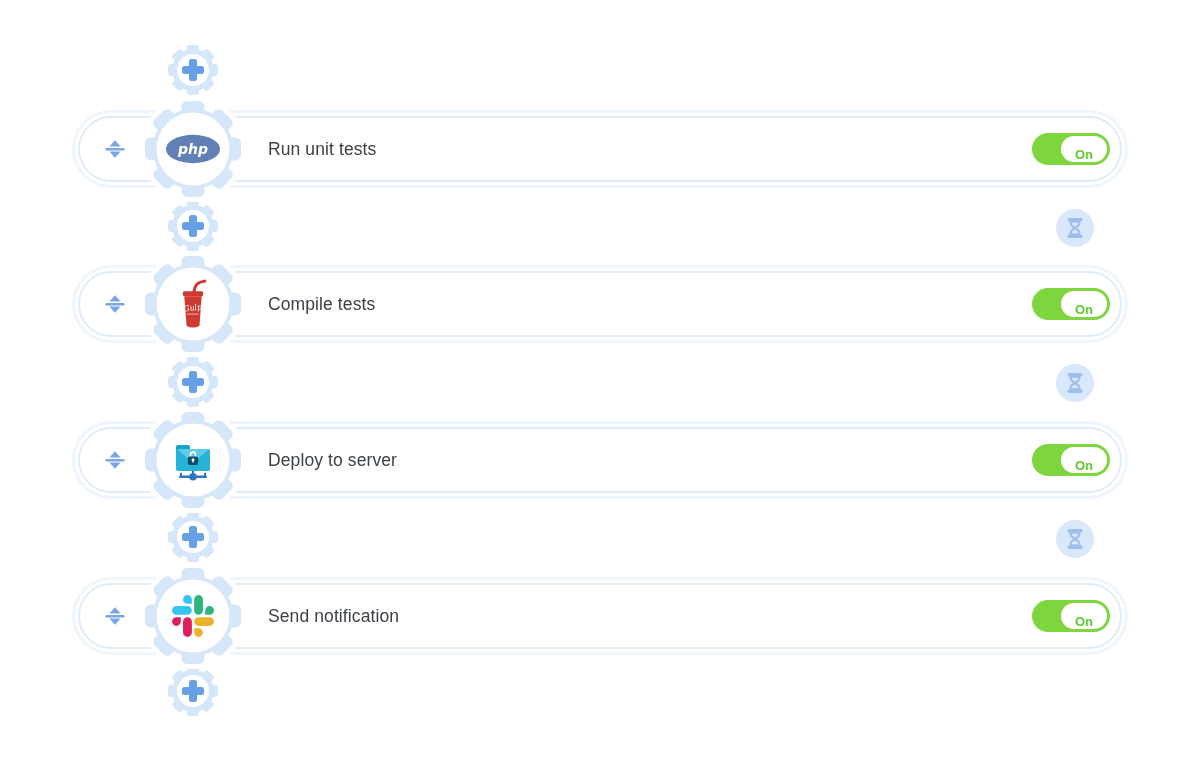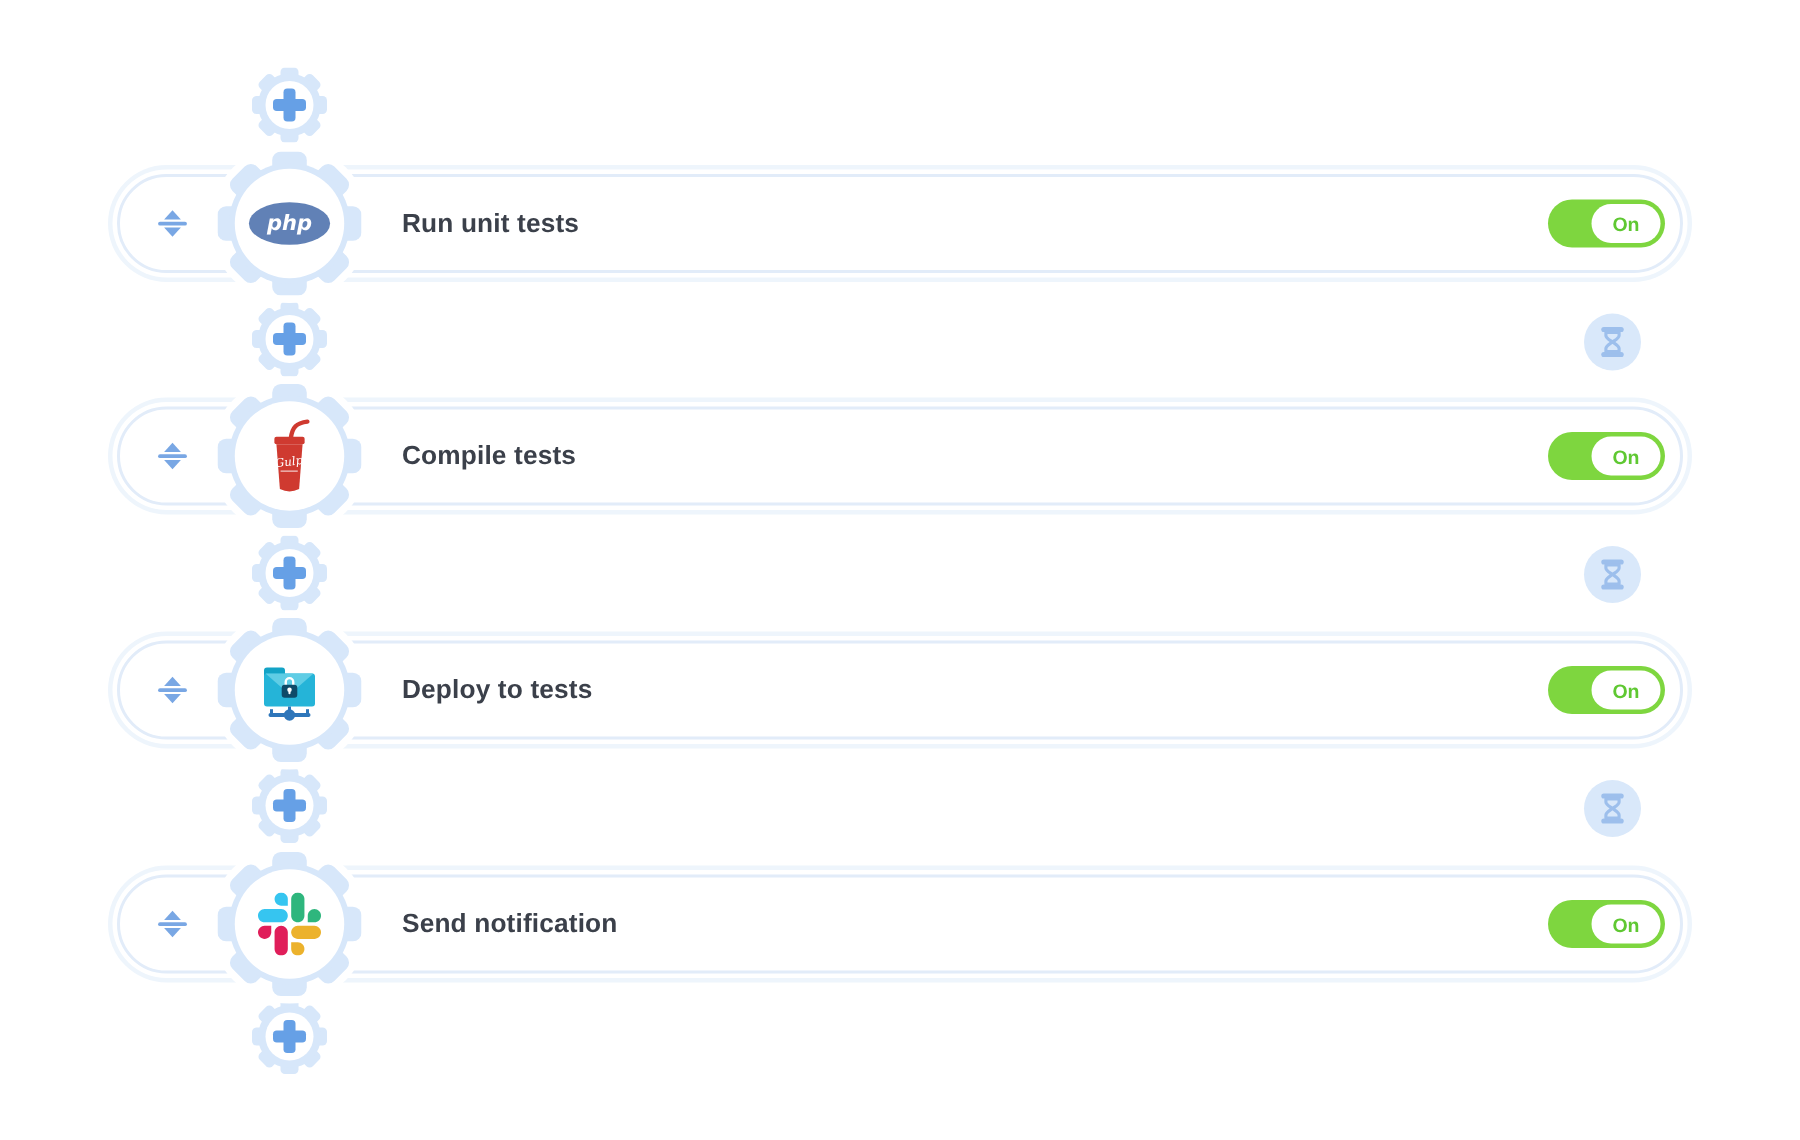--- a/index.html
+++ b/index.html
@@ -5,35 +5,35 @@
   html,body{margin:0;padding:0;background:#ffffff;width:1200px;height:760px;overflow:hidden;
     font-family:"Liberation Sans", sans-serif;}
   .canvas{position:relative;width:1200px;height:760px;background:#fff;}
 
   
   .row{position:absolute;left:78px;width:1044px;height:66px;}
   .pill{position:absolute;inset:0;background:#fff;border:2px solid #e2ecf9;border-radius:36px;
     box-shadow:0 0 0 3px #ffffff,0 0 0 6px #eef5fc;box-sizing:border-box;}
   .handle{position:absolute;left:25px;top:50%;transform:translateY(-50%);width:24px;height:24px;z-index:3;cursor:grab;}
   .label{position:absolute;left:190px;top:50%;transform:translateY(-50%);
-    font-size:17.5px;font-weight:700;color:#3b404a;z-index:3;letter-spacing:.1px;}
+    font-size:17.5px;font-weight:400;color:#3b404a;z-index:3;letter-spacing:.1px;}
 
   
   .badge-mask{position:absolute;left:62px;top:-20px;width:106px;height:106px;border-radius:50%;
     background:#fff;z-index:1;}
   .badge{position:absolute;left:67px;top:-15px;width:96px;height:96px;z-index:2;cursor:pointer;}
   .badge svg.gear{position:absolute;inset:0;width:96px;height:96px;}
   .badge .badge-icon{position:absolute;left:50%;top:50%;transform:translate(-50%,-50%);
     display:flex;align-items:center;justify-content:center;z-index:2;}
 
   
   .toggle{position:absolute;right:12px;top:50%;transform:translateY(-50%);width:78px;height:32px;
     background:#7ed63f;border-radius:16px;z-index:3;cursor:pointer;}
   .knob{position:absolute;right:3px;top:3px;width:46px;height:26px;background:#fff;border-radius:13px;
-    display:flex;align-items:center;justify-content:center;}
+    display:flex;align-items:flex-end;justify-content:center;}
   .knob span{font-size:13px;font-weight:700;color:#5fc832;}
 
   
   .add-btn{position:absolute;width:50px;height:50px;z-index:0;cursor:pointer;}
   .add-btn svg{width:50px;height:50px;display:block;}
 
   
   .wait-chip{position:absolute;width:38px;height:38px;border-radius:50%;background:#d9e8fa;
     display:flex;align-items:center;justify-content:center;z-index:0;cursor:pointer;}
   .wait-chip svg{width:24px;height:24px;}
@@ -227,21 +227,21 @@
       <svg class="gear" viewBox="0 0 100 100">
           <use href="#gear-shape" fill="#d7e7fa"></use>
           <circle cx="50" cy="50" r="38" fill="#fff"></circle>
         </svg>
       <div class="badge-icon">
           <svg width="48" height="48" viewBox="0 0 48 48">
             <use href="#deploy-glyph"></use>
           </svg>
         </div>
     </div>
-    <div class="label">Deploy to tests</div>
+    <div class="label">Deploy to server</div>
     <div class="toggle">
       <div class="knob">
         <span>On</span>
       </div>
     </div>
   </div>
 
   <div class="row" style="top:583px">
     <div class="pill"></div>
     <div class="badge-mask"></div>

